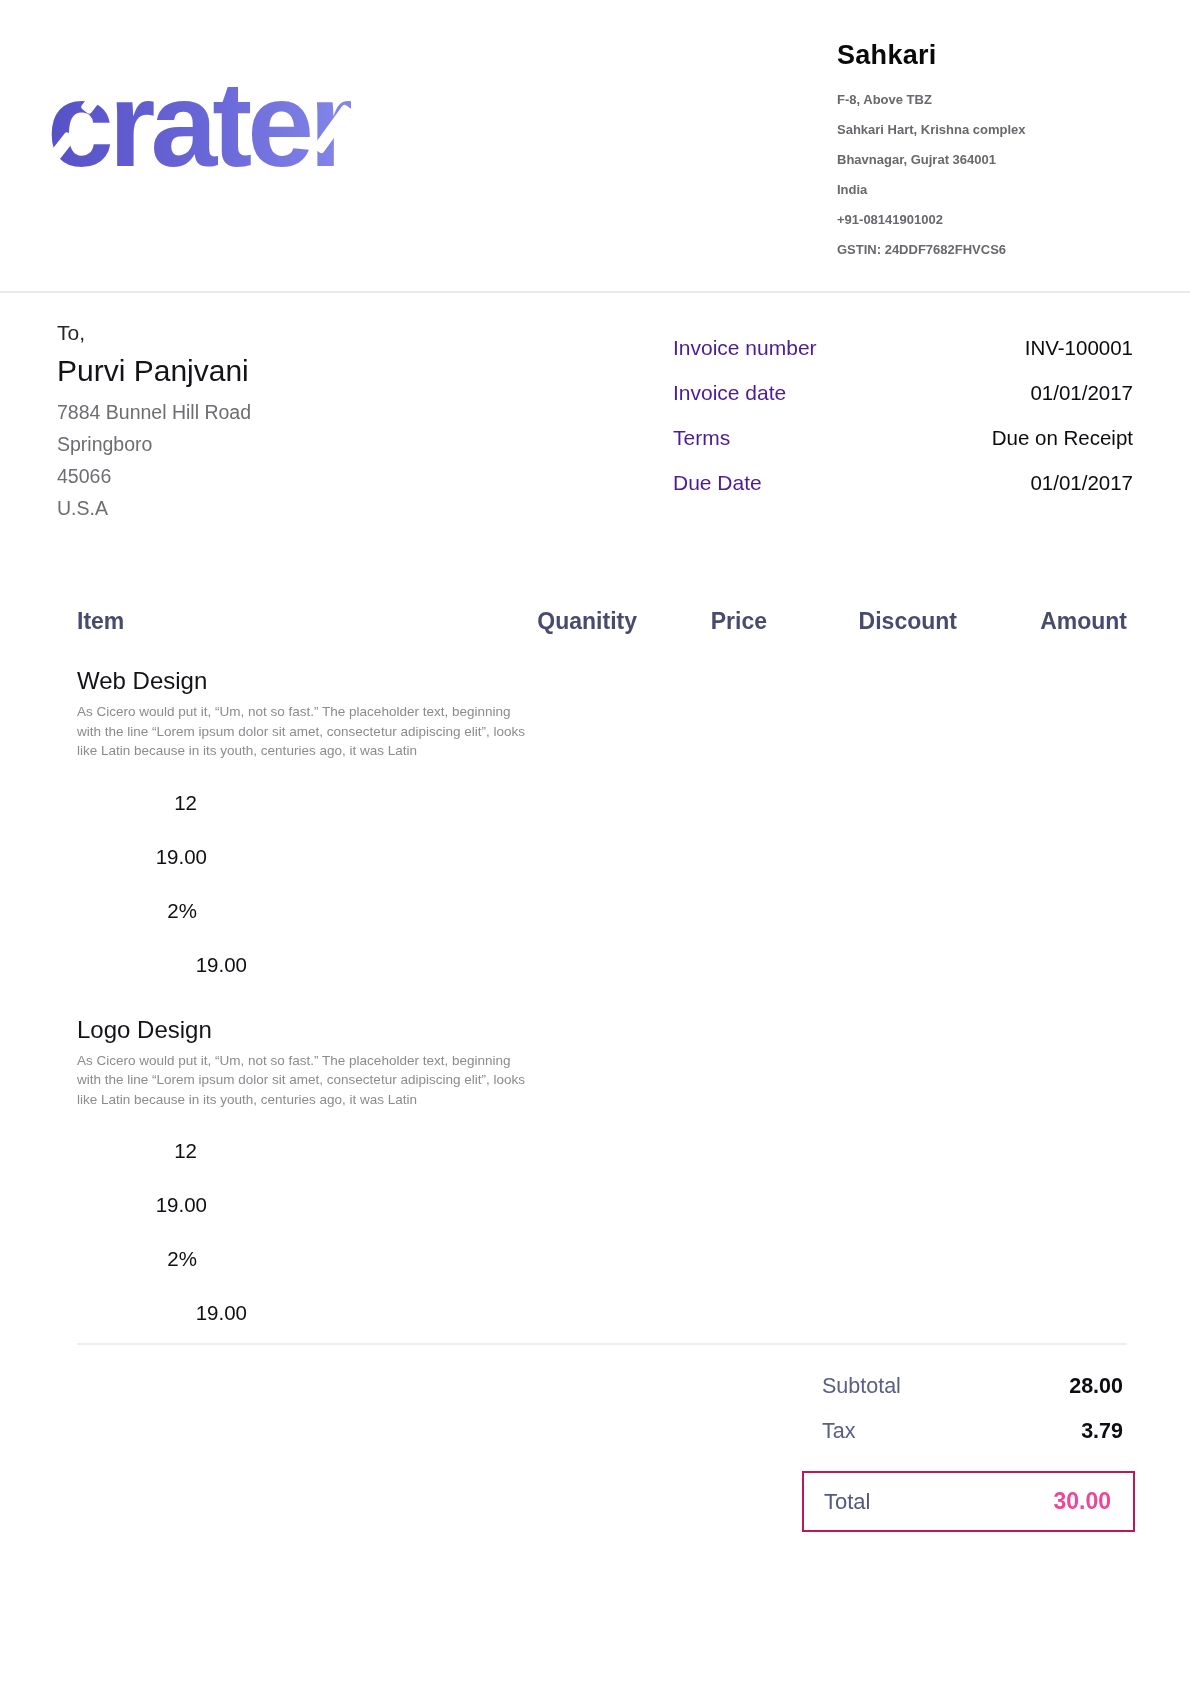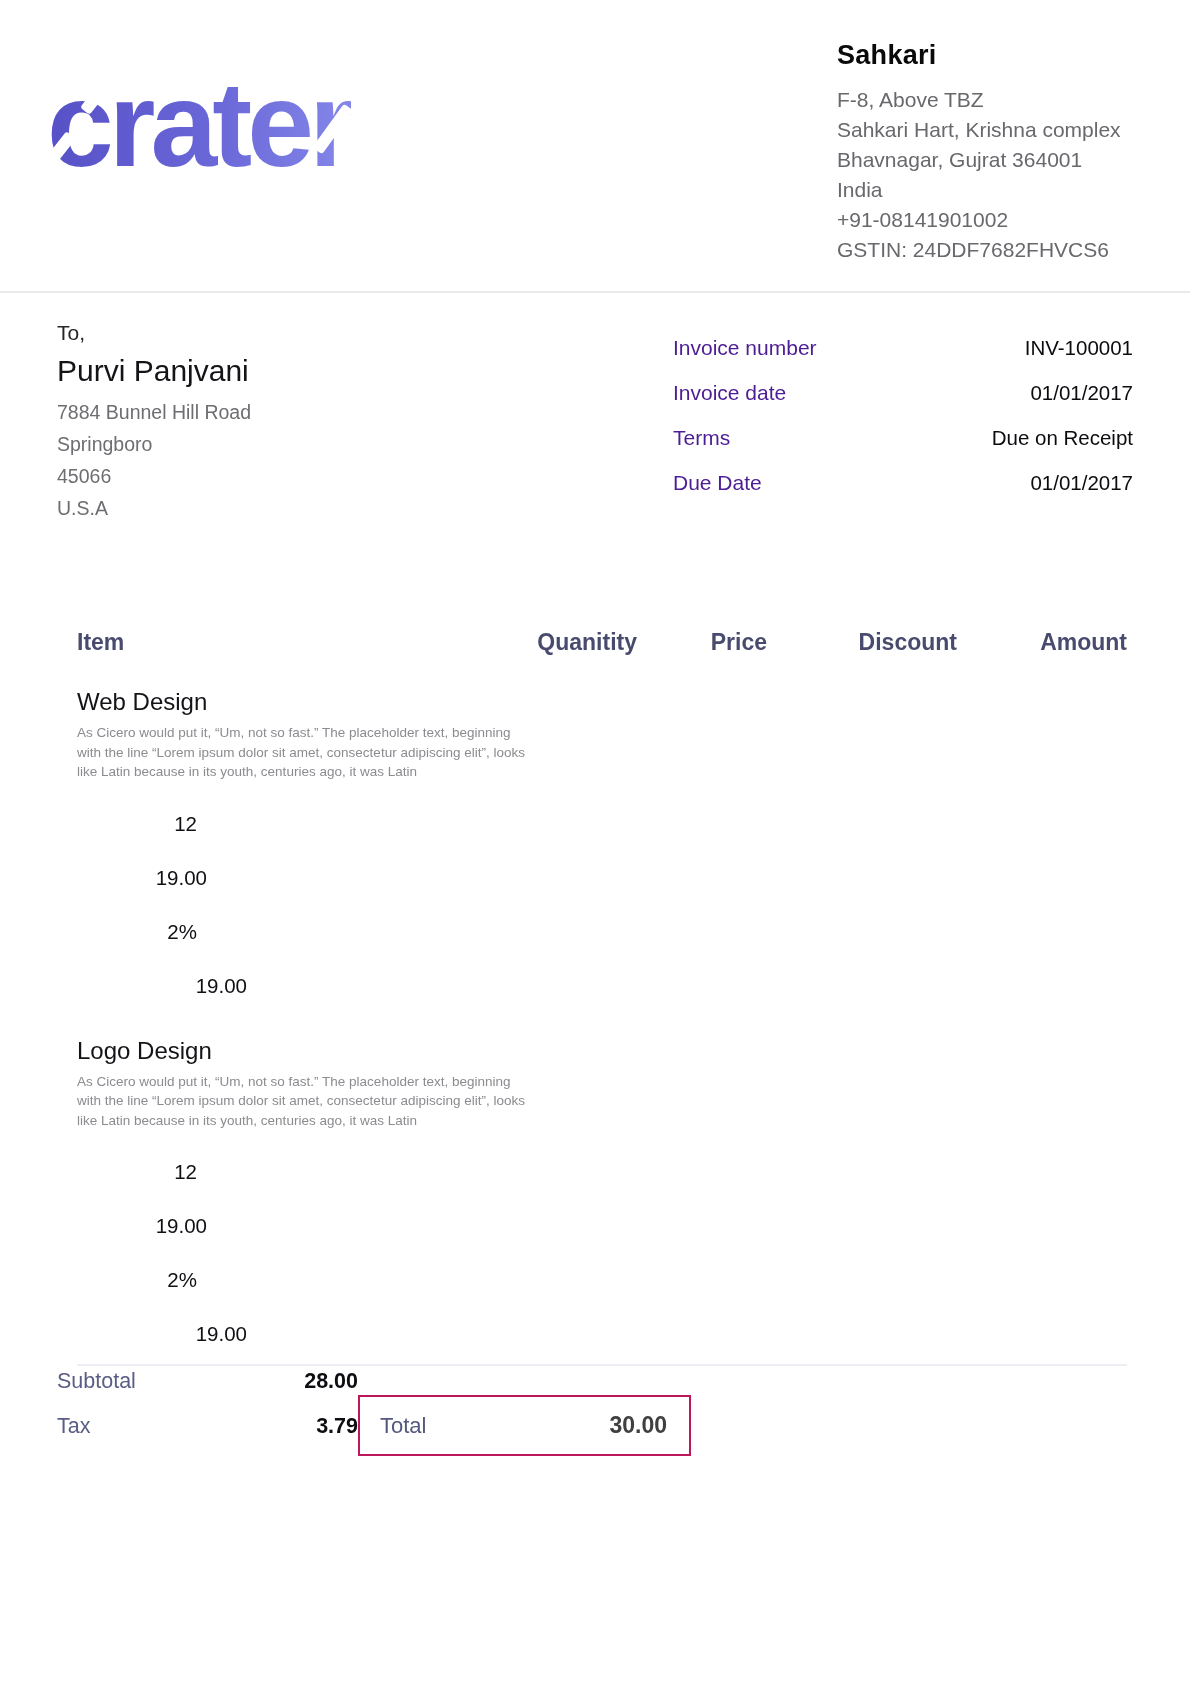--- a/index.html
+++ b/index.html
@@ -41,74 +41,74 @@
   }
   .logo-cut { position:absolute; background:#ffffff; width:12px; border-radius:3px; }
   .cut-c-top   { left:46px; top:6px;  height:46px; transform:rotate(38deg); }
   .cut-c-bot   { left:4px;  top:66px; height:46px; transform:rotate(38deg); }
   .cut-r-right { right:12px; top:38px; height:54px; transform:rotate(36deg); }
 
   .company { width:300px; padding-top:10px; }
   .company-name { font-size:27px; font-weight:800; color:#0A0A0A; letter-spacing:0.3px; }
   .company-address { margin-top:14px; }
   .company-address .addr-line {
-    font-size:21px; color:#68686D; line-height:30px; font-weight:400;
+    font-size:13px; color:#68686D; line-height:30px; font-weight:700;
   }
 
   
   .content { padding:0 57px; }
 
   .to-invoice-row { display:flex; justify-content:space-between; margin-top:28px; }
 
   .bill-to .to-label { font-size:21px; color:#26262A; }
   .bill-to .to-name  { font-size:30px; color:#141418; font-weight:500; margin:9px 0 8px; }
   .bill-to .addr-line { font-size:19.5px; color:#6D6D72; line-height:32px; }
 
   .meta { width:460px; margin-top:12px; }
   .meta-row { display:flex; justify-content:space-between; align-items:baseline; margin-bottom:15px; }
   .meta-label { font-size:21px; color:#4c1d95; line-height:30px; }
   .meta-value { font-size:20.5px; color:#0C0C10; line-height:30px; text-align:right; }
 
   
-  .items { margin-top:105px; padding:0 6px 0 20px; }
+  .items { margin-top:84px; padding:0 6px 0 20px; }
   .trow { display:flex; align-items:flex-start; }
   .thead .cell { font-size:23px; font-weight:700; color:#494B6E; }
   .c-item  { flex:1; min-width:0; }
   .c-qty   { width:120px; text-align:right; }
   .c-price { width:130px; text-align:right; }
   .c-disc  { width:190px; text-align:right; }
   .c-amt   { width:170px; text-align:right; }
 
   .item-row { margin-top:29px;flex-direction:column; }
   .item-row.second { margin-top:36px; }
   .item-name { font-size:24px; color:#141418; line-height:33px; }
   .item-desc { font-size:13.5px; color:#8B8B90; line-height:19.5px; max-width:450px; margin-top:5px; }
   .item-row .cell.val { font-size:20.5px; color:#101014; padding-top:30px; }
   .item-row .c-disc.val { padding-right:70px; }
 
   .items-separator { border-top:2px solid #ECEEF4; margin-top:18px; }
 
   
-  .totals { display:flex; flex-direction:row; align-items:flex-end; padding-right:10px; }
+  .totals { display:flex; flex-direction:column; align-items:flex-end; margin-top:26px; padding-right:10px; }
   .totals-rows { width:301px; }
   .totals-row { display:flex; justify-content:space-between; align-items:baseline; margin-bottom:14px; }
   .totals-label { font-size:21.5px; color:#5A5D85; line-height:31px; }
   .totals-value { font-size:21.5px; font-weight:700; color:#0D0D12; line-height:31px; }
 
   .total-box {
     width:333px;
     margin-top:10px;
     margin-right:-12px;
     border:2px solid #be185d;
     padding:15px 22px 15px 20px;
     display:flex; justify-content:space-between; align-items:baseline;
     background:#fff;
   }
   .total-box .total-label { font-size:22px; color:#55587E; }
-  .total-box .total-value { font-size:23px; font-weight:700; color:#404040; }
+  .total-box .total-value { font-size:23px; font-weight:700; color:#ec4899; }
 </style>
 </head>
 <body>
 
 <div class="page">
 
   <div class="header">
     <div class="logo-wrap">
       <span class="logo-text">crater</span>
       <span class="logo-cut cut-c-top"></span>

